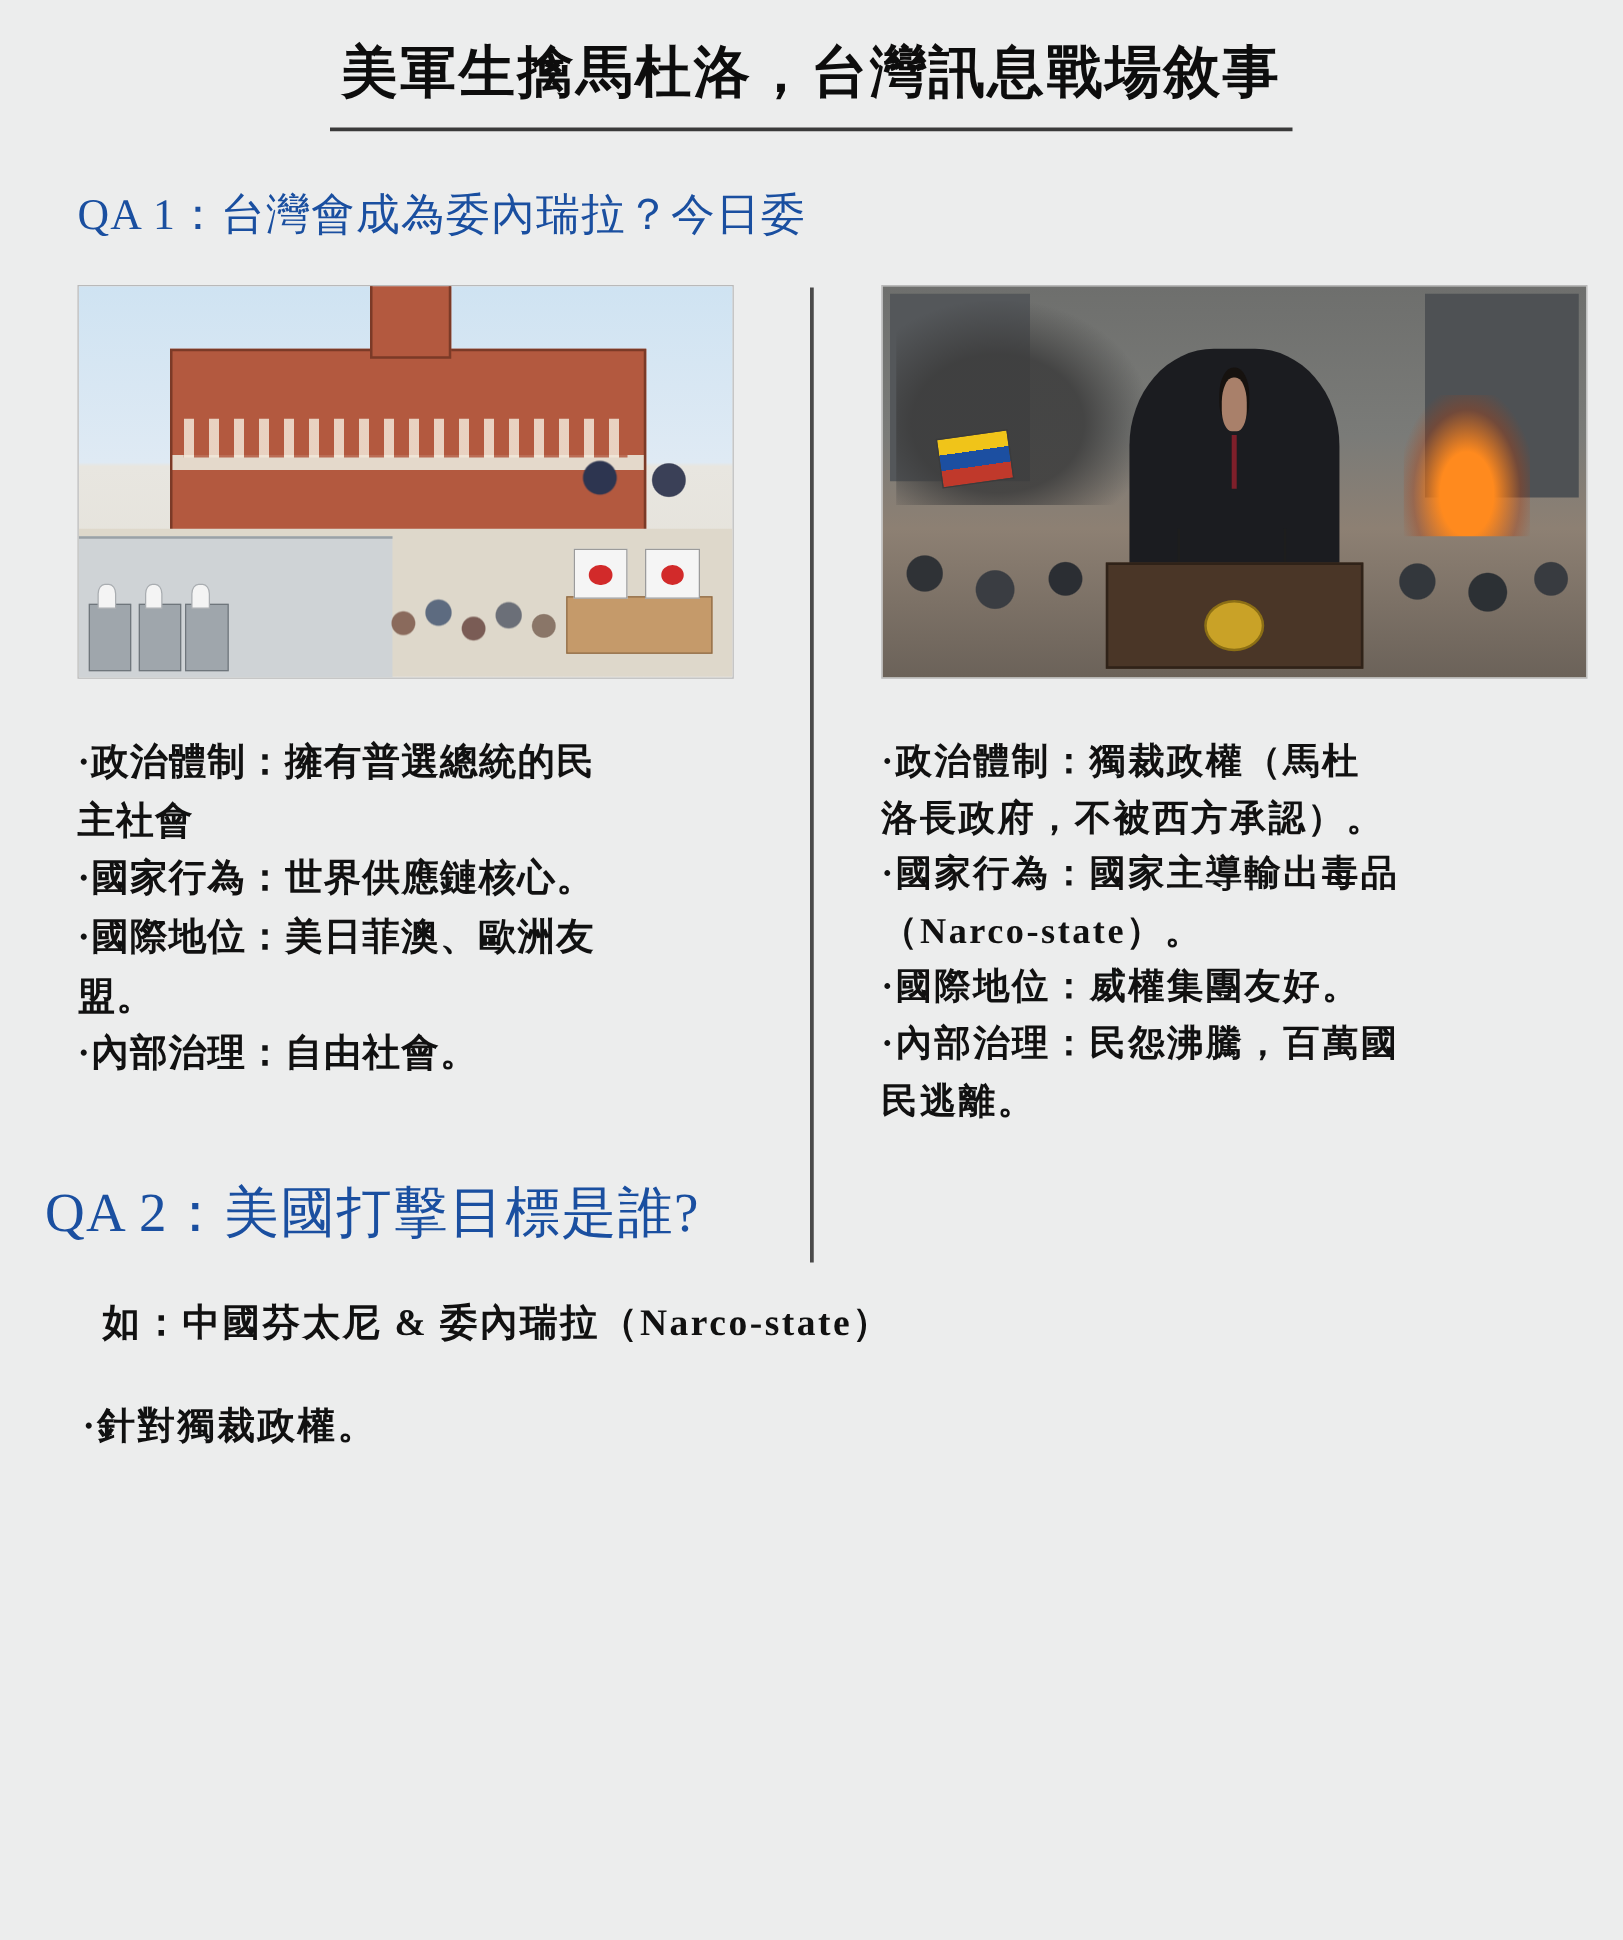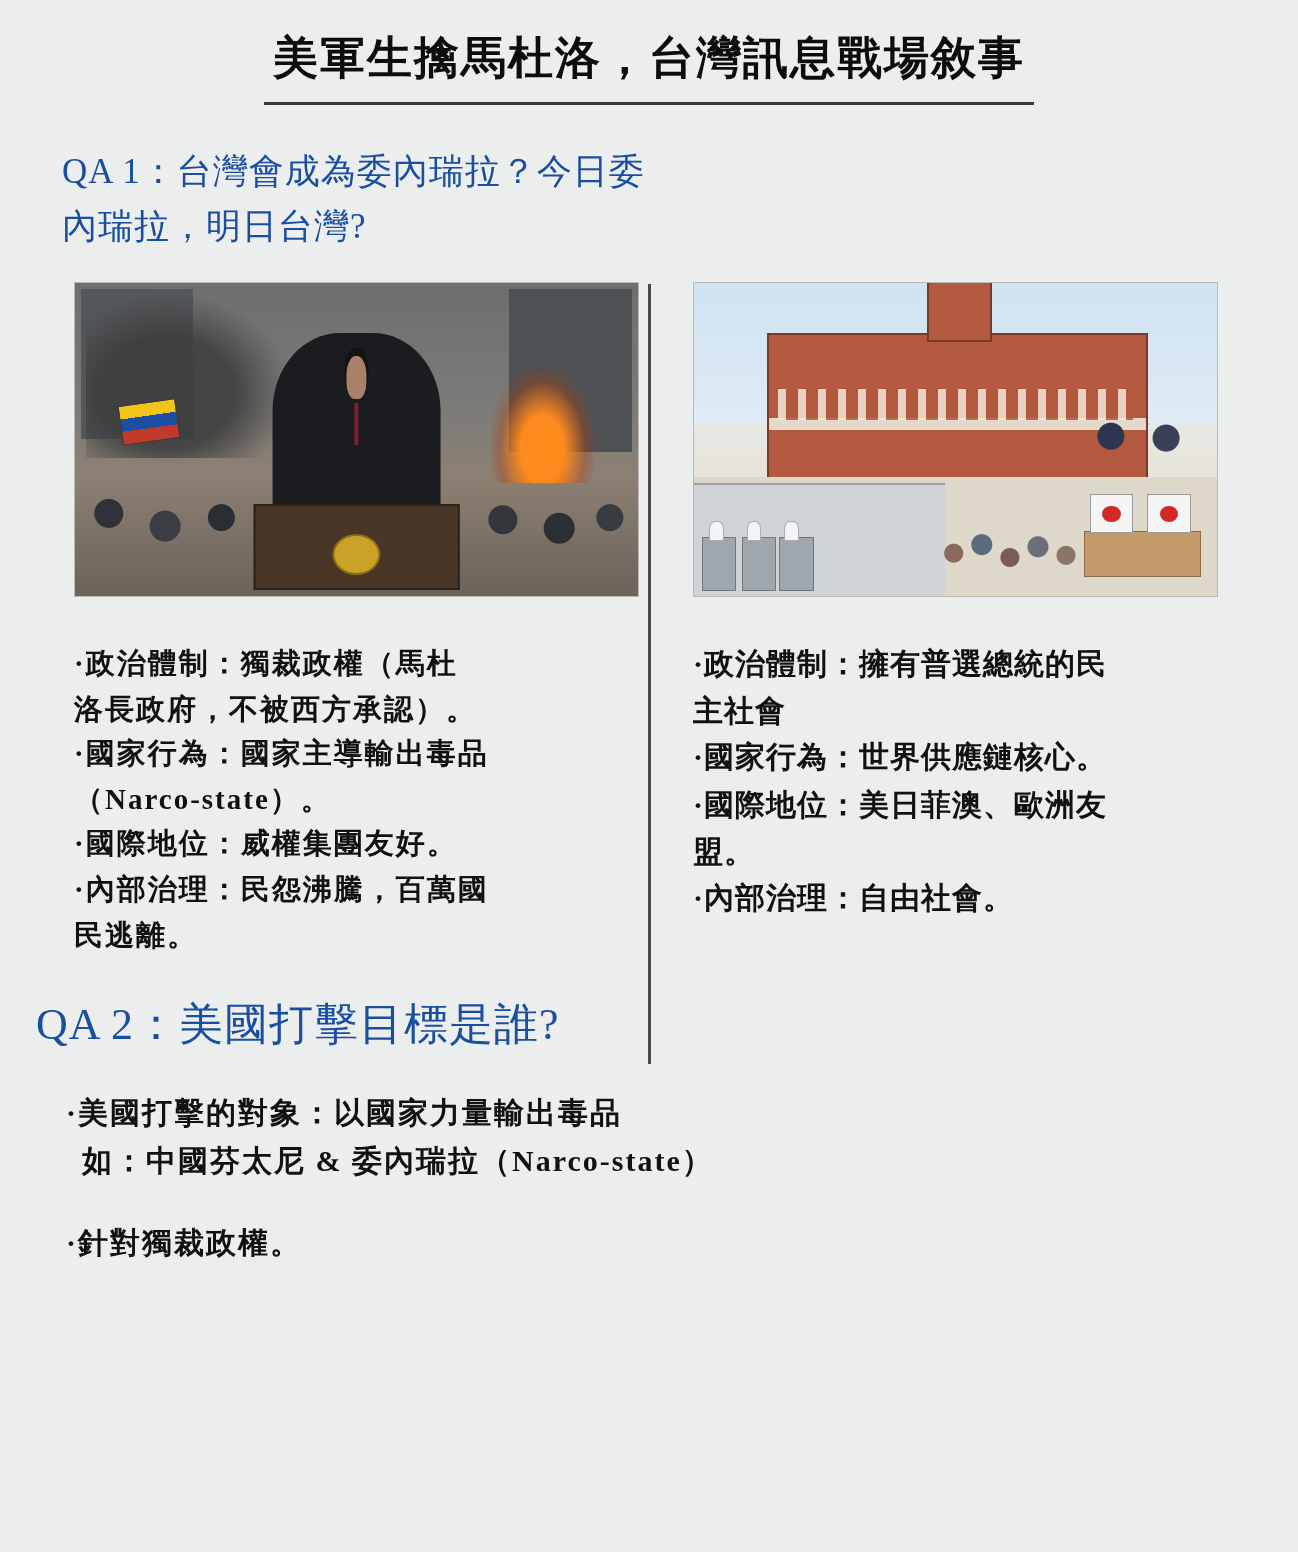--- a/index.html
+++ b/index.html
@@ -328,57 +328,24 @@
 
 <div class="page">
 
   <div class="title-wrap">
     <div class="main-title">美軍生擒馬杜洛，台灣訊息戰場敘事</div>
     <div class="title-rule"></div>
   </div>
 
   <div class="qa-heading" id="qa1-heading">
     <div>QA 1：台灣會成為委內瑞拉？今日委</div>
-    <div>內瑞拉，明日台灣?</div>
   </div>
 
   <div class="compare">
     <div class="divider"></div>
-
-    <div class="col right">
-      <div class="photo right-photo">
-        <div class="sceneB">
-          <div class="bldgL"></div>
-          <div class="bldgR"></div>
-          <div class="smoke"></div>
-          <div class="fire"></div>
-          <div class="flagV"></div>
-          <div class="crowdB"></div>
-          <div class="figure">
-            <div class="head"></div>
-            <div class="tie"></div>
-          </div>
-          <div class="mic"></div>
-          <div class="mic2"></div>
-          <div class="podium">
-            <div class="seal"></div>
-          </div>
-        </div>
-      </div>
-
-      <div class="bullets">
-        <div class="li">政治體制：獨裁政權（馬杜</div>
-        <div>洛長政府，不被西方承認）。</div>
-        <div class="li">國家行為：國家主導輸出毒品</div>
-        <div>（Narco-state）。</div>
-        <div class="li">國際地位：威權集團友好。</div>
-        <div class="li">內部治理：民怨沸騰，百萬國</div>
-        <div>民逃離。</div>
-      </div>
-    </div>
 
     <div class="col left">
       <div class="photo">
         <div class="sceneA">
           <div class="flagpole"></div>
           <div class="bldg"></div>
           <div class="window-row"></div>
           <div class="plaza"></div>
           <div class="factory">
             <div class="machine m1"></div>
@@ -398,25 +365,56 @@
 
       <div class="bullets">
         <div class="li">政治體制：擁有普選總統的民</div>
         <div>主社會</div>
         <div class="li">國家行為：世界供應鏈核心。</div>
         <div class="li">國際地位：美日菲澳、歐洲友</div>
         <div>盟。</div>
         <div class="li">內部治理：自由社會。</div>
       </div>
     </div>
+
+    <div class="col right">
+      <div class="photo right-photo">
+        <div class="sceneB">
+          <div class="bldgL"></div>
+          <div class="bldgR"></div>
+          <div class="smoke"></div>
+          <div class="fire"></div>
+          <div class="flagV"></div>
+          <div class="crowdB"></div>
+          <div class="figure">
+            <div class="head"></div>
+            <div class="tie"></div>
+          </div>
+          <div class="mic"></div>
+          <div class="mic2"></div>
+          <div class="podium">
+            <div class="seal"></div>
+          </div>
+        </div>
+      </div>
+
+      <div class="bullets">
+        <div class="li">政治體制：獨裁政權（馬杜</div>
+        <div>洛長政府，不被西方承認）。</div>
+        <div class="li">國家行為：國家主導輸出毒品</div>
+        <div>（Narco-state）。</div>
+        <div class="li">國際地位：威權集團友好。</div>
+        <div class="li">內部治理：民怨沸騰，百萬國</div>
+        <div>民逃離。</div>
+      </div>
+    </div>
   </div>
 
   <div class="qa-heading" id="qa2-heading">QA 2：美國打擊目標是誰?</div>
 
   <div class="qa2-body">
-    <div class="li">美國打擊的對象：以國家力量輸出毒品</div>
     <div class="sub">如：中國芬太尼 &amp; 委內瑞拉（Narco-state）</div>
     <div class="gap"></div>
     <div class="li">針對獨裁政權。</div>
   </div>
 
   <div class="bottom-pad"></div>
 </div>
 
 </body></html>

